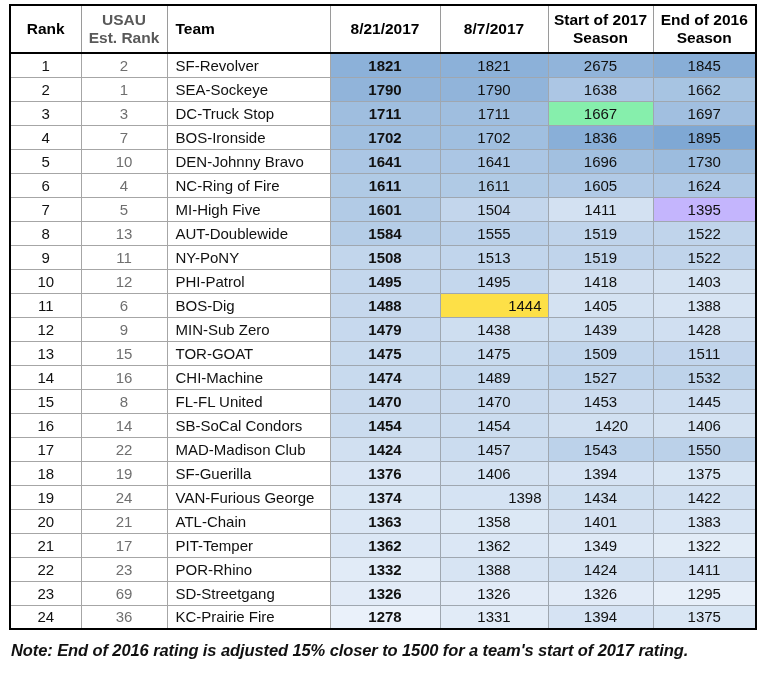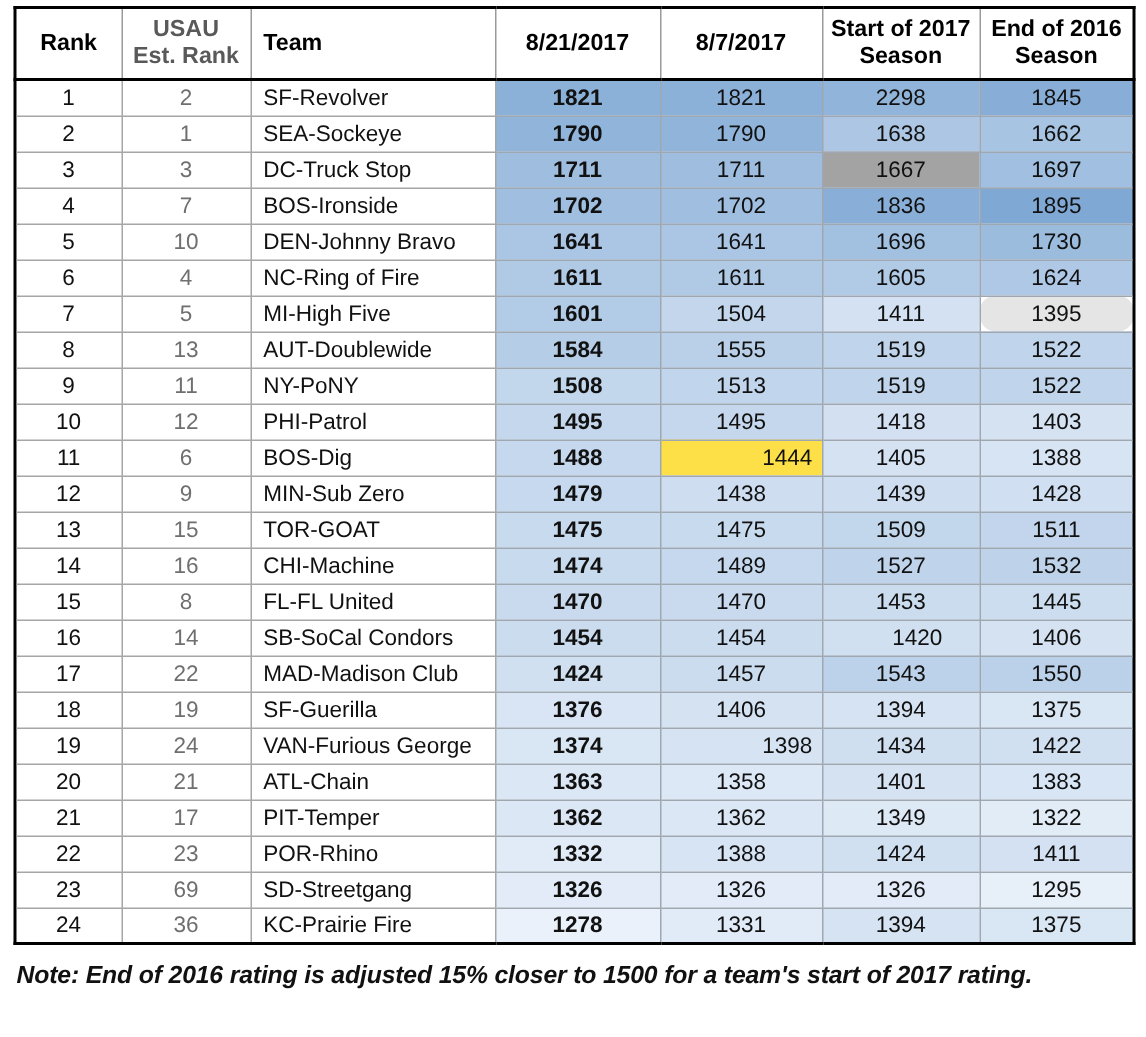--- a/index.html
+++ b/index.html
@@ -112,39 +112,39 @@
           <th class="last">End of 2016<br>Season</th>
         </tr>
     </thead>
     <tbody>
         <tr>
           <td class="rank">1</td>
           <td class="usau">2</td>
           <td class="team">SF-Revolver</td>
           <td class="val primary" style="background: rgb(140, 177, 217);">1821</td>
           <td class="val" style="background: rgb(140, 177, 217);">1821</td>
-          <td class="val" style="background: rgb(145, 180, 218);">2298</td>
+          <td class="val" style="background: rgb(145, 180, 218);">2675</td>
           <td class="val lastcol" style="background: rgb(136, 174, 215);">1845</td>
         </tr>
         <tr>
           <td class="rank">2</td>
           <td class="usau">1</td>
           <td class="team">SEA-Sockeye</td>
           <td class="val primary" style="background: rgb(145, 180, 218);">1790</td>
           <td class="val" style="background: rgb(145, 180, 218);">1790</td>
           <td class="val" style="background: rgb(172, 198, 228);">1638</td>
           <td class="val lastcol" style="background: rgb(167, 196, 226);">1662</td>
         </tr>
         <tr>
           <td class="rank">3</td>
           <td class="usau">3</td>
           <td class="team">DC-Truck Stop</td>
           <td class="val primary" style="background: rgb(159, 190, 223);">1711</td>
           <td class="val" style="background: rgb(159, 190, 223);">1711</td>
-          <td class="val" style="background: #a3a3a3;">1667</td>
+          <td class="val" style="background: #86efac;">1667</td>
           <td class="val lastcol" style="background: rgb(161, 191, 224);">1697</td>
         </tr>
         <tr>
           <td class="rank">4</td>
           <td class="usau">7</td>
           <td class="team">BOS-Ironside</td>
           <td class="val primary" style="background: rgb(160, 191, 224);">1702</td>
           <td class="val" style="background: rgb(160, 191, 224);">1702</td>
           <td class="val" style="background: rgb(137, 175, 216);">1836</td>
           <td class="val lastcol" style="background: rgb(127, 168, 212);">1895</td>
@@ -167,21 +167,21 @@
           <td class="val" style="background: rgb(177, 202, 230);">1605</td>
           <td class="val lastcol" style="background: rgb(174, 200, 229);">1624</td>
         </tr>
         <tr>
           <td class="rank">7</td>
           <td class="usau">5</td>
           <td class="team">MI-High Five</td>
           <td class="val primary" style="background: rgb(178, 203, 230);">1601</td>
           <td class="val" style="background: rgb(195, 214, 236);">1504</td>
           <td class="val" style="background: rgb(211, 225, 242);">1411</td>
-          <td class="val lastcol" style="background: #e5e5e5; border-radius: 11px;">1395</td>
+          <td class="val lastcol" style="background: #c4b5fd;">1395</td>
         </tr>
         <tr>
           <td class="rank">8</td>
           <td class="usau">13</td>
           <td class="team">AUT-Doublewide</td>
           <td class="val primary" style="background: rgb(181, 205, 231);">1584</td>
           <td class="val" style="background: rgb(186, 208, 233);">1555</td>
           <td class="val" style="background: rgb(192, 212, 235);">1519</td>
           <td class="val lastcol" style="background: rgb(192, 212, 235);">1522</td>
         </tr>

